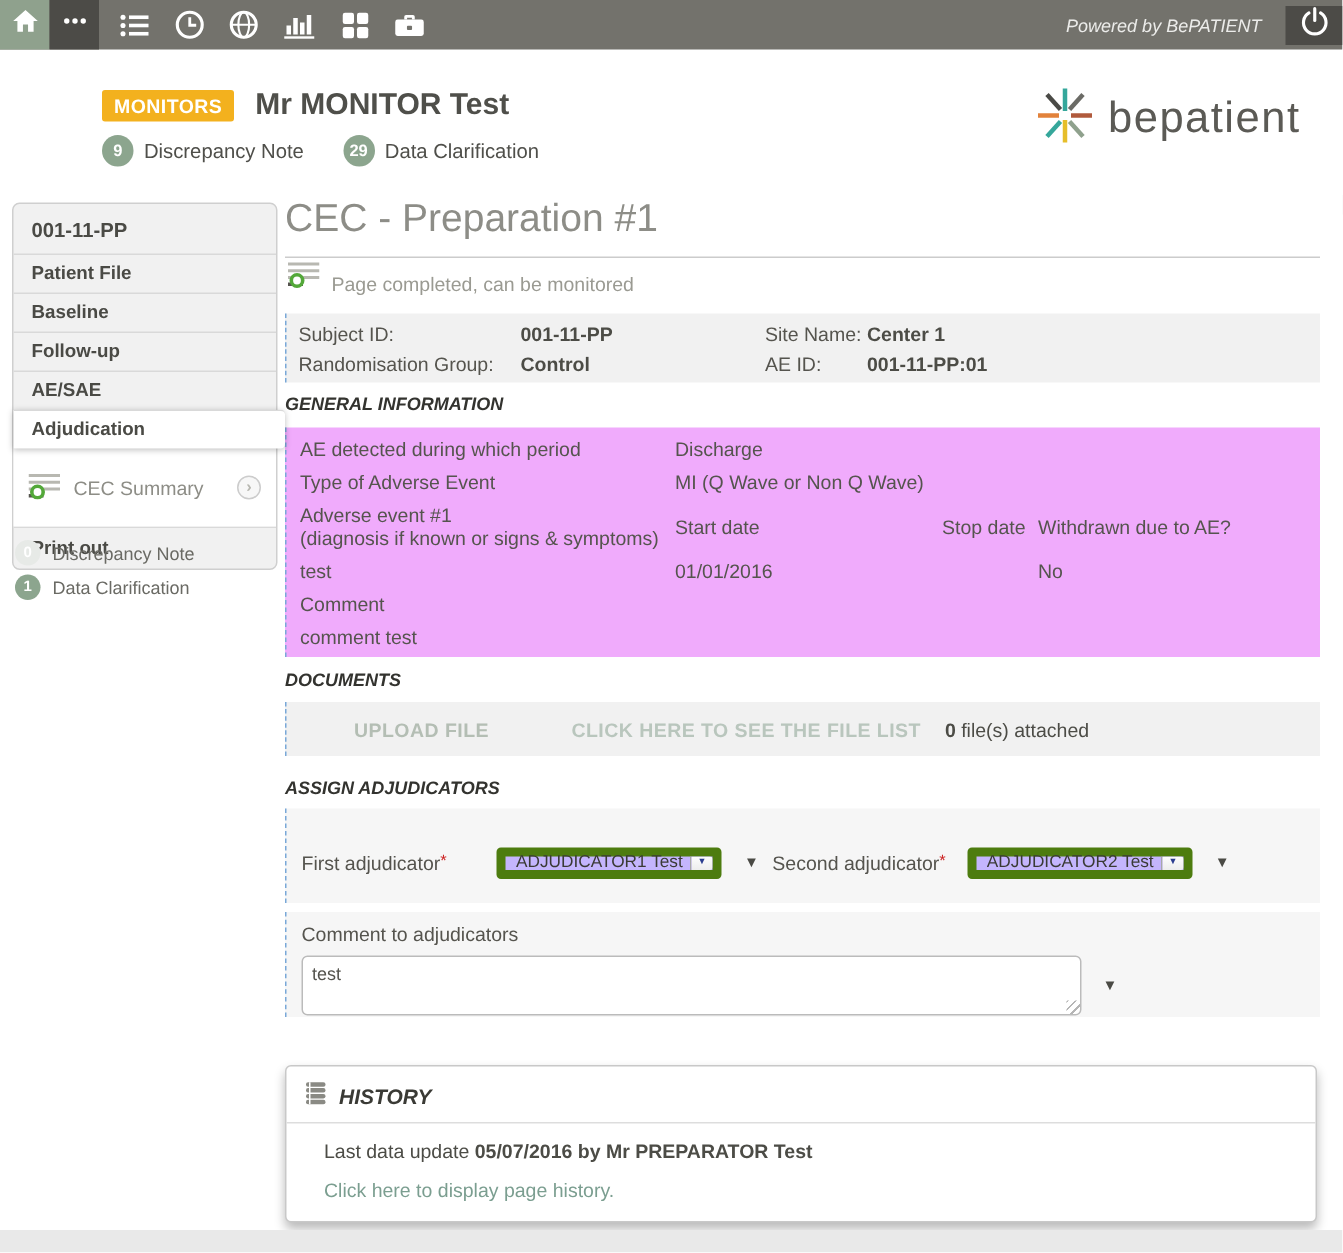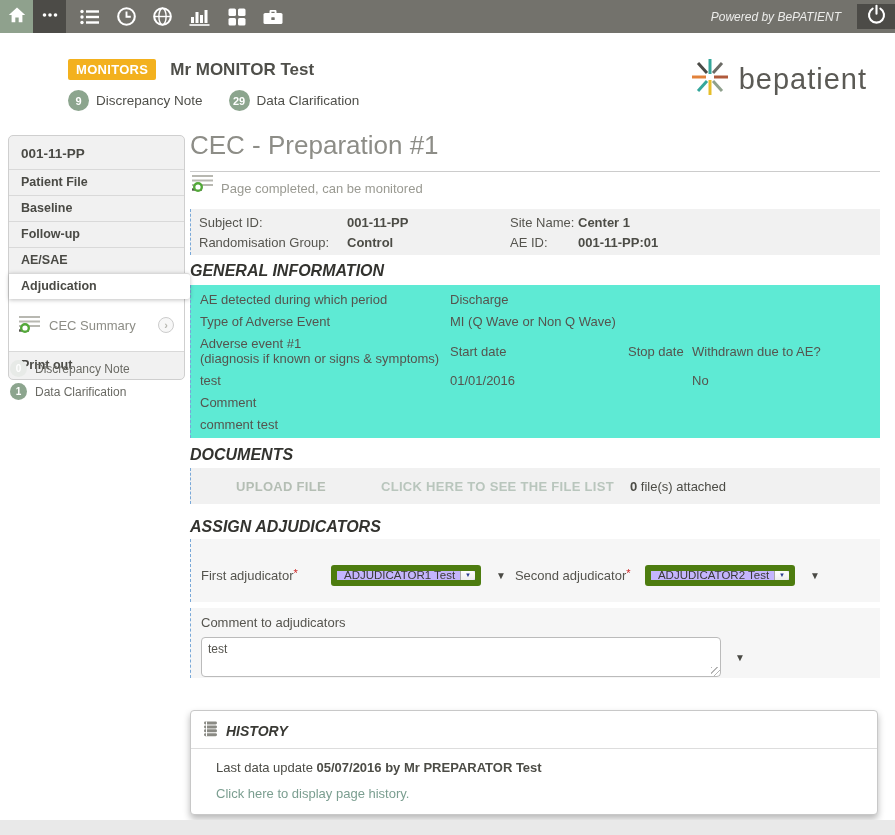--- a/index.html
+++ b/index.html
@@ -14,21 +14,21 @@
   .tb-icons { display:flex; align-items:center; gap:15px; padding-left:13px; }
   .tb-icons .tb-ic { display:flex; align-items:center; justify-content:center; cursor:pointer; }
   .tb-right { margin-left:auto; display:flex; align-items:center; }
   .powered { font-style:italic; color:#ececea; font-size:12px; margin-right:16px; }
   .tb-power { width:38px; background:#4c4b47; display:flex; align-items:center; justify-content:center; cursor:pointer; }
 
   
   .header { position:absolute; top:33px; left:0; width:895px; height:97px; background:#fff; }
   .role-row { position:absolute; left:68px; top:26px; display:flex; align-items:center; }
   .role-badge { background:#f3b11e; color:#fff; font-weight:bold; font-size:13px; padding:3px 8px; border-radius:2px; letter-spacing:.3px; }
-  .user-name { margin-left:14px; font-weight:bold; font-size:17px; color:#4f4f4a; }
+  .user-name { margin-left:14px; font-weight:bold; font-size:20px; color:#4f4f4a; }
   .counters { position:absolute; left:68px; top:57px; display:flex; align-items:center; gap:26px; }
   .counter { display:flex; align-items:center; gap:7px; cursor:pointer; }
   .c-badge { width:21px; height:21px; border-radius:50%; background:#8ca58e; color:#fff; font-size:11px; font-weight:bold; display:flex; align-items:center; justify-content:center; }
   .c-label { font-size:13.5px; color:#4f4f4a; }
   .logo { position:absolute; right:28px; top:22px; display:flex; align-items:center; gap:8px; }
   .logo-text { font-size:29px; color:#5b5a55; letter-spacing:1px; }
 
   .grayband { position:absolute; top:130px; left:0; width:895px; height:13px; background:#ececec; }
 
   
@@ -57,23 +57,23 @@
   .m-title { position:absolute; top:4px; left:0; width:690px; font-size:26px; color:#8d8d87; font-weight:normal; padding-bottom:10px; border-bottom:1px solid #ccc; }
   .status-row { position:absolute; top:48px; left:2px; display:flex; align-items:flex-end; gap:8px; }
   .status-text { font-size:13px; color:#9a9a92; }
 
   .dashedbox { border-left:1px dashed #79a8d8; }
 
   .subjectbox { position:absolute; top:83px; left:0; width:690px; height:46px; background:#f1f1f1; padding:6px 0 0 8px; }
   .subj-grid { display:grid; grid-template-columns:148px 163px 68px 1fr; row-gap:5px; font-size:13px; color:#55544e; }
   .subj-grid b { color:#4c4c46; }
 
-  .sec-heading { position:absolute; left:0; font-style:italic; font-weight:bold; font-size:16px; color:#33332f; }
+  .sec-heading { position:absolute; left:0; font-style:italic; font-weight:bold; font-size:12px; color:#33332f; }
   .gi-heading { top:136px; }
-  .gibox { position:absolute; top:159px; left:0; width:690px; height:153px; background:#5eead4; padding:7px 0 0 9px; }
+  .gibox { position:absolute; top:159px; left:0; width:690px; height:153px; background:#f0abfc; padding:7px 0 0 9px; }
   .gi-grid { display:grid; grid-template-columns:250px 178px 64px 1fr; grid-auto-rows:min-content; row-gap:7px; font-size:13px; color:#55544e; }
   .gi-span { grid-column:1 / 5; }
   .self-c { align-self:center; }
 
   .docs-heading { top:320px; }
   .docsbox { position:absolute; top:342px; left:0; width:690px; height:36px; background:#f1f1f1; display:flex; align-items:center; padding-left:45px; font-size:13px; }
   .upload-btn { font-weight:bold; color:#b4beb4; letter-spacing:.3px; cursor:pointer; }
   .filelist-btn { font-weight:bold; color:#b9c6bd; letter-spacing:.3px; margin-left:55px; cursor:pointer; }
   .files-attached { margin-left:16px; color:#4c4c46; }
 

